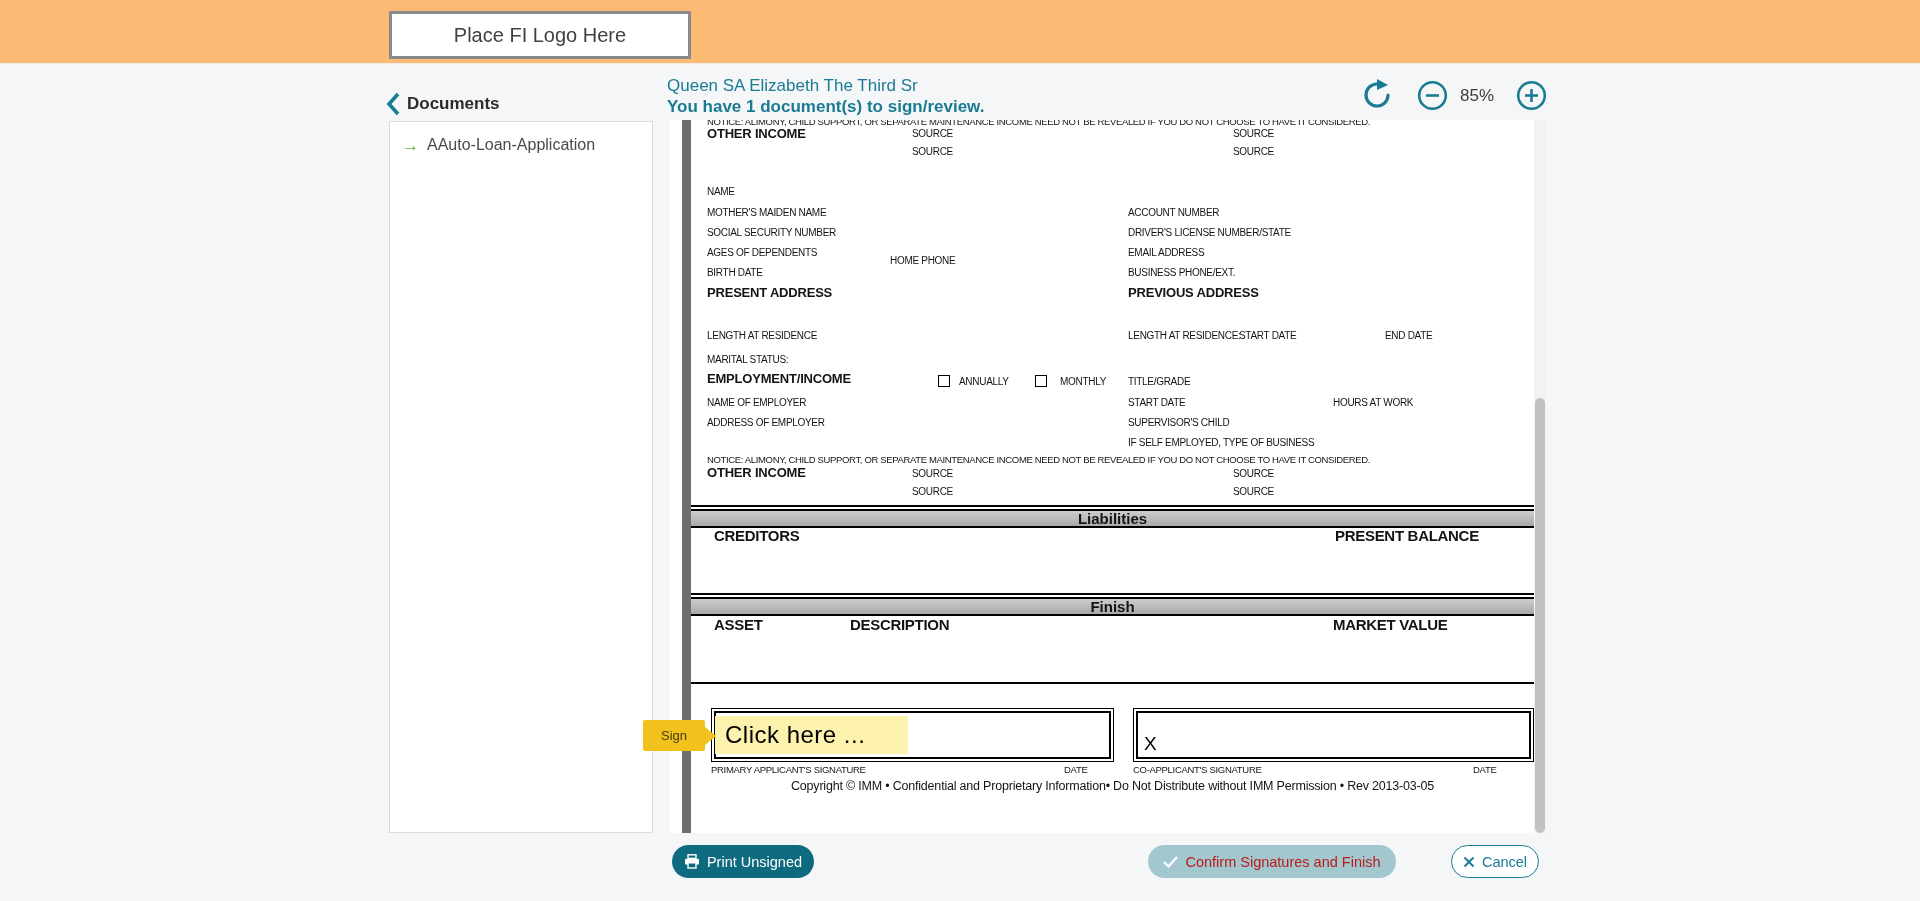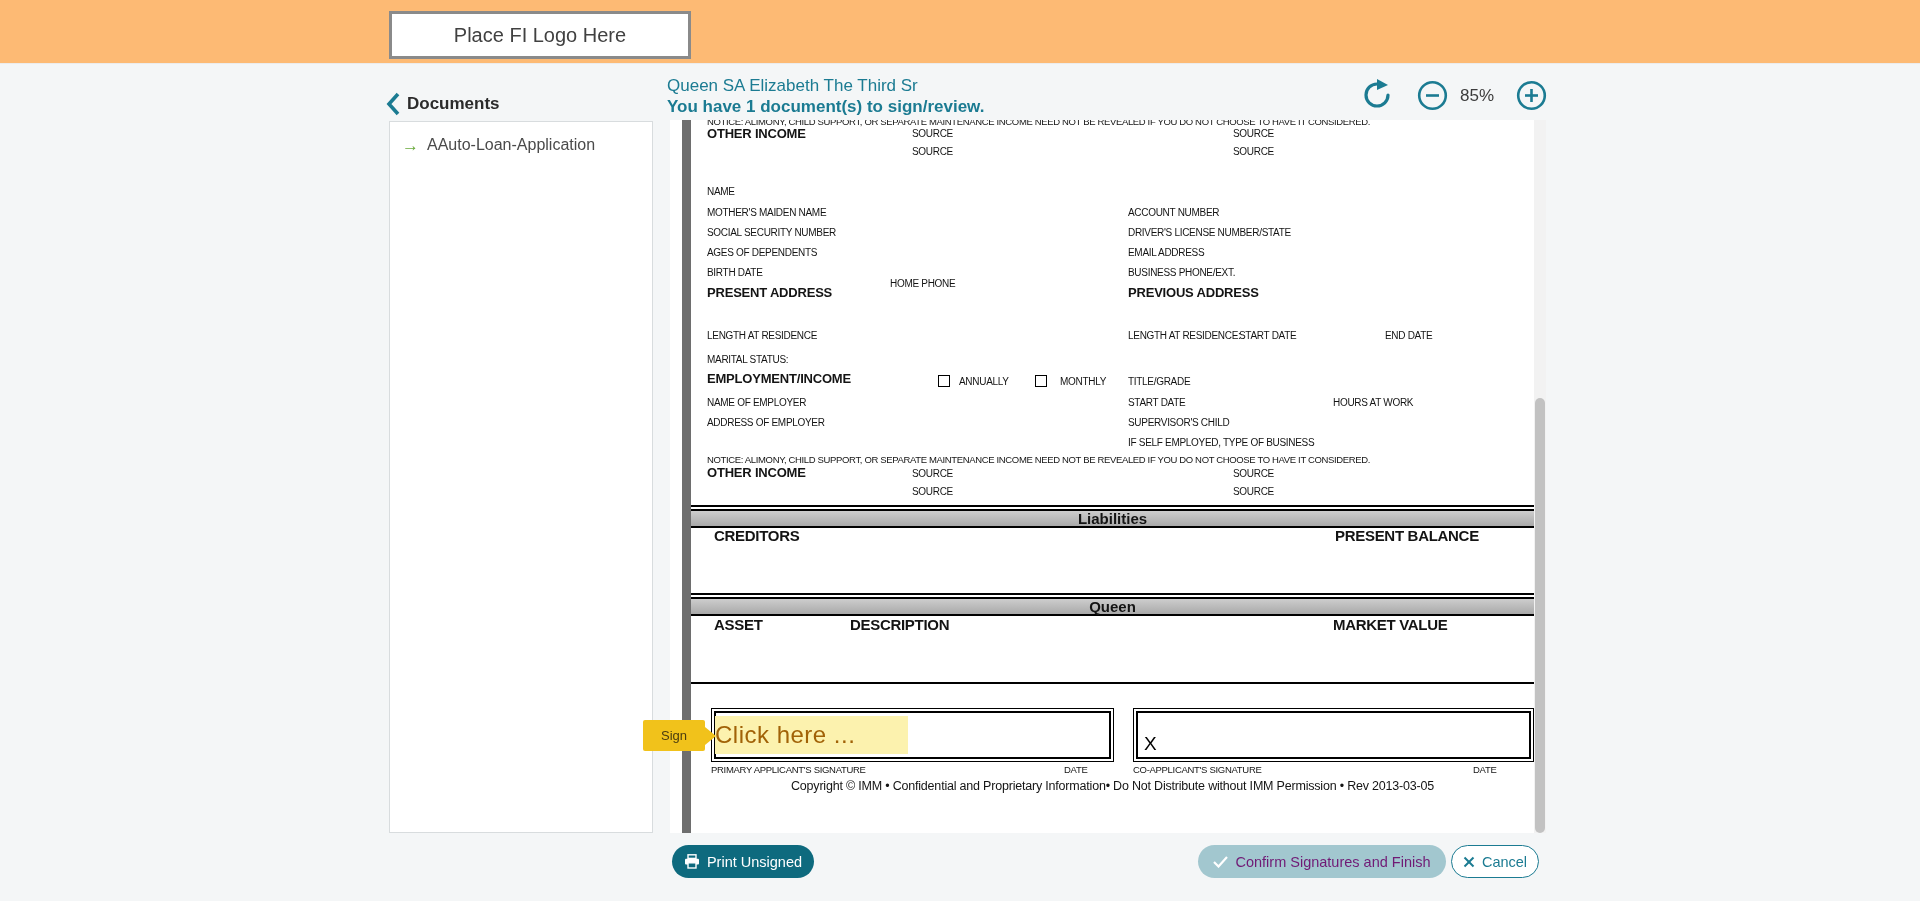--- a/index.html
+++ b/index.html
@@ -31,33 +31,33 @@
   .ch{font-weight:bold;font-size:15px;}
   .nt{font-size:9.5px;letter-spacing:-0.35px;}
   .bar{position:absolute;left:0;width:843px;background:linear-gradient(#cdcdcd,#a9a9a9);
     border-top:2px solid #000;border-bottom:2px solid #000;text-align:center;font-weight:bold;box-sizing:border-box;}
   .tline{position:absolute;left:0;width:843px;height:0;border-top:2.5px solid #000;}
   .cb{position:absolute;width:10px;height:10px;border:1.5px solid #000;background:#fff;}
   .sigbox{position:absolute;height:54px;border:1px solid #000;box-sizing:border-box;background:#fff;}
   .sigbox .inner{position:absolute;left:2px;top:2px;right:2px;bottom:2px;border:2px solid #000;}
   .xmark{position:absolute;font-size:19px;color:#000;}
   .hl{position:absolute;background:#fcf2ae;display:flex;align-items:center;cursor:pointer;}
-  .hltxt{font-size:24px;color:#a16207;letter-spacing:0.5px;}
+  .hltxt{font-size:24px;color:#000000;padding-left:10px;letter-spacing:0.5px;}
   .scrolltrack{position:absolute;left:864px;top:0;width:12px;height:713px;background:#f2f2f2;}
   .scrollthumb{position:absolute;left:1px;top:278px;width:10px;height:435px;background:#c2c2c2;border-radius:5px;}
   
   .signtag{position:absolute;left:643px;top:720px;width:62px;height:31px;background:#f1c21b;
     display:flex;align-items:center;justify-content:center;font-size:13px;color:#4a3c10;cursor:pointer;z-index:5;border-radius:2px;}
   .signtag:after{content:"";position:absolute;left:100%;top:50%;margin-top:-9px;
     border-left:11px solid #f1c21b;border-top:9px solid transparent;border-bottom:9px solid transparent;}
   
   .btn{position:absolute;top:845px;height:33px;border-radius:17px;display:flex;align-items:center;
     justify-content:center;font-size:14.5px;gap:7px;box-sizing:border-box;cursor:pointer;}
   .btn-print{left:672px;width:142px;background:#0e6a7e;color:#fff;}
-  .btn-confirm{left:1198px;width:248px;background:#a2c7cf;color:#701a75;cursor:default;}
+  .btn-confirm{left:1148px;width:248px;background:#a2c7cf;color:#b91c1c;cursor:default;}
   .btn-cancel{left:1451px;width:88px;background:#fff;border:1.6px solid #1b7b92;color:#1b7b92;}
   svg{display:block;}
 </style>
 </head>
 <body>
 
 <div class="topbar">
   <div class="logobox">
     <span>Place FI Logo Here</span>
   </div>
@@ -118,21 +118,21 @@
 
 
     <span class="L" style="left:16px;top:66px;">NAME</span>
     <span class="L" style="left:16px;top:87px;">MOTHER'S MAIDEN NAME</span>
     <span class="L" style="left:437px;top:87px;">ACCOUNT NUMBER</span>
     <span class="L" style="left:16px;top:107px;">SOCIAL SECURITY NUMBER</span>
     <span class="L" style="left:437px;top:107px;">DRIVER'S LICENSE NUMBER/STATE</span>
     <span class="L" style="left:16px;top:127px;">AGES OF DEPENDENTS</span>
     <span class="L" style="left:437px;top:127px;">EMAIL ADDRESS</span>
     <span class="L" style="left:16px;top:147px;">BIRTH DATE</span>
-    <span class="L" style="left:199px;top:158px;">HOME PHONE</span>
+    <span class="L" style="left:199px;top:135px;">HOME PHONE</span>
     <span class="L" style="left:437px;top:147px;">BUSINESS PHONE/EXT.</span>
     <span class="L sh" style="left:16px;top:165px;">PRESENT ADDRESS</span>
     <span class="L sh" style="left:437px;top:165px;">PREVIOUS ADDRESS</span>
     <span class="L" style="left:16px;top:210px;">LENGTH AT RESIDENCE</span>
     <span class="L" style="left:437px;top:210px;">LENGTH AT RESIDENCE:</span>
     <span class="L" style="left:548px;top:210px;">START DATE</span>
     <span class="L" style="left:694px;top:210px;">END DATE</span>
     <span class="L" style="left:16px;top:234px;">MARITAL STATUS:</span>
 
     <span class="L sh" style="left:16px;top:251px;">EMPLOYMENT/INCOME</span>
@@ -156,21 +156,21 @@
 
     <div class="tline" style="top:385px;"></div>
     <div class="bar" style="top:389px;height:19px;font-size:15px;line-height:15px;">
       <span>Liabilities</span>
     </div>
     <span class="L ch" style="left:23px;top:407px;">CREDITORS</span>
     <span class="L ch" style="left:644px;top:407px;">PRESENT BALANCE</span>
 
     <div class="tline" style="top:473px;"></div>
     <div class="bar" style="top:477px;height:19px;font-size:15px;line-height:15px;">
-      <span>Queen</span>
+      <span>Finish</span>
     </div>
     <span class="L ch" style="left:23px;top:496px;">ASSET</span>
     <span class="L ch" style="left:159px;top:496px;">DESCRIPTION</span>
     <span class="L ch" style="left:642px;top:496px;">MARKET VALUE</span>
 
     <div class="tline" style="top:562px;"></div>
 
     <div class="sigbox" style="left:20px;top:588px;width:403px;">
       <div class="inner"></div>
       <span class="xmark" style="left:7px;bottom:2px;">X</span>

